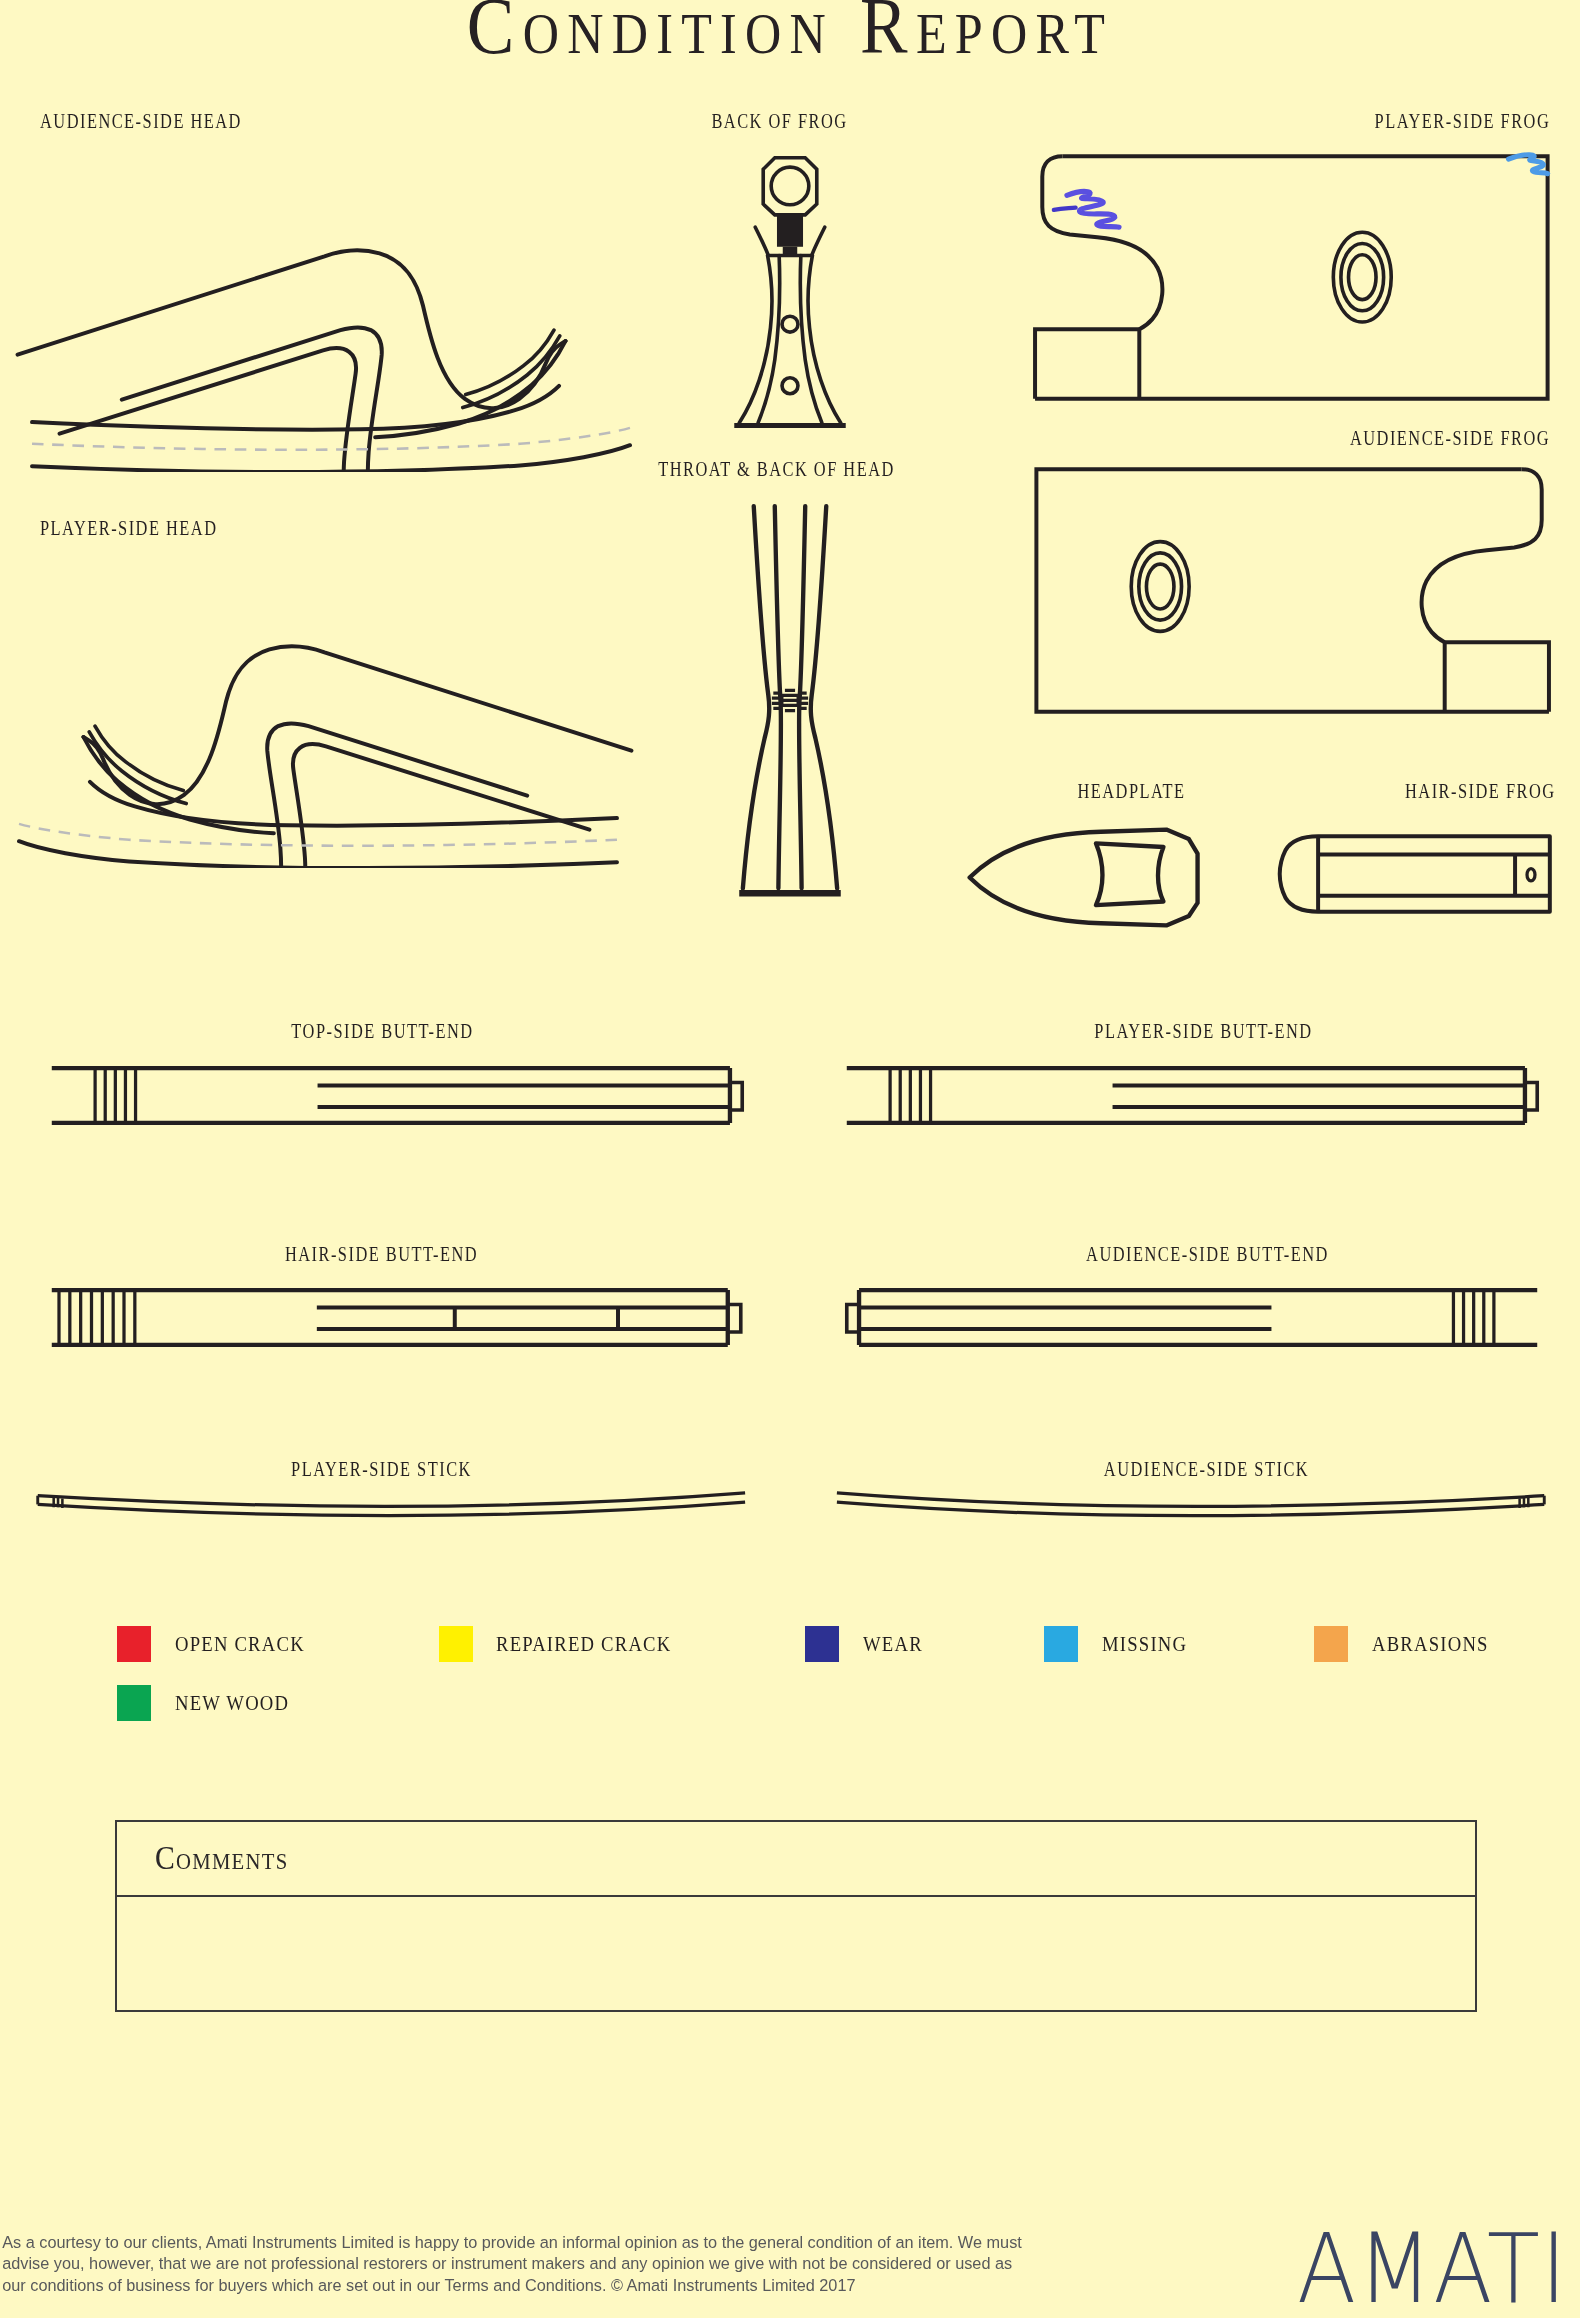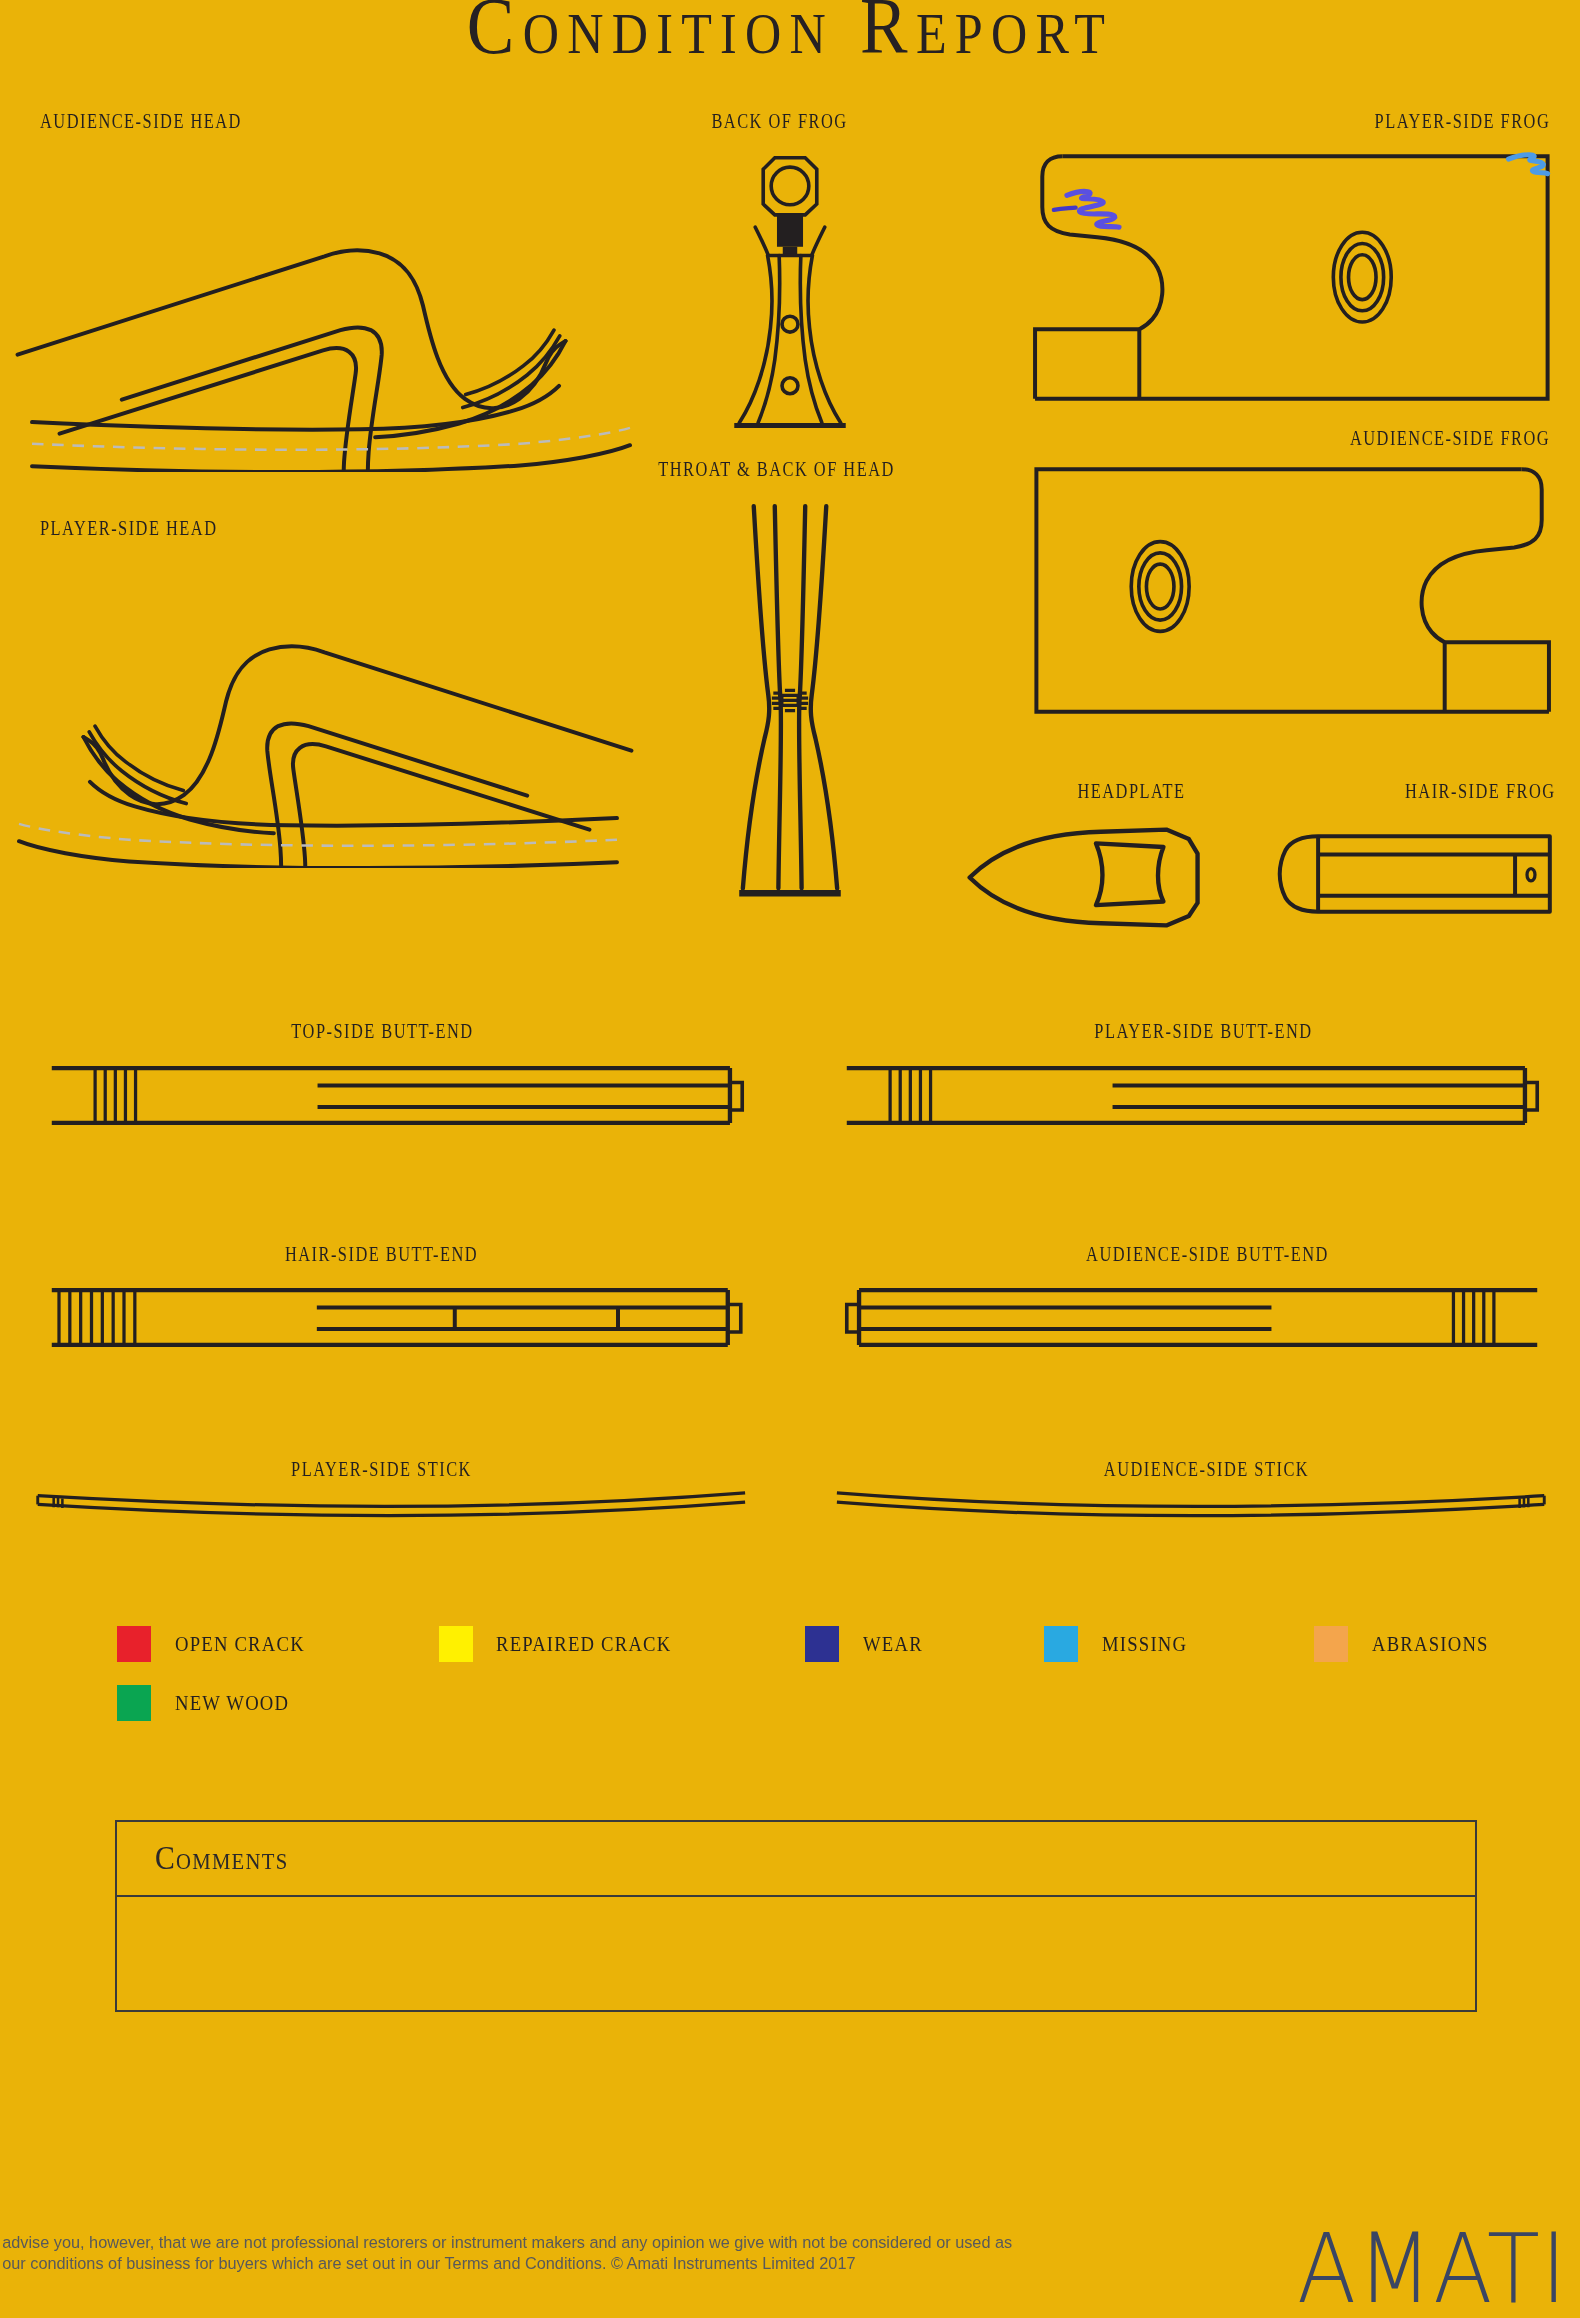--- a/index.html
+++ b/index.html
@@ -1,17 +1,17 @@
 <!DOCTYPE html>
 <html style="font-size:11.6px"><head>
 <meta charset="utf-8">
 <style>
   html,body { margin:0; padding:0; background:#ffffff; }
   #page {
-    position:relative; width:1581px; height:2319px; background:#eab308;
+    position:relative; width:1581px; height:2319px; background:#fef9c3;
     overflow:hidden; font-family:"Liberation Serif", serif; color:#231f20;
   }
   
   #title {
     position:absolute; top:-13.8px; left:790px; width:942px; margin-left:-471px;
     text-align:center; font-variant:small-caps; font-size:81px; line-height:81px;
     letter-spacing:9.4px; color:#262123; transform:scaleX(.88); transform-origin:center;
     white-space:nowrap;
   }
   
@@ -237,20 +237,21 @@
   <div class="leg-lbl" style="left:175px; top:1685px;">NEW WOOD</div>
 
   <div id="comments-box">
     <div id="comments-header">
       <span id="comments-label">Comments</span>
     </div>
     <div id="comments-body"></div>
   </div>
 
   <div id="footer">
+    <div>As a courtesy to our clients, Amati Instruments Limited is happy to provide an informal opinion as to the general condition of an item. We must</div>
     <div>advise you, however, that we are not professional restorers or instrument makers and any opinion we give with not be considered or used as</div>
     <div>our conditions of business for buyers which are set out in our Terms and Conditions. © Amati Instruments Limited 2017</div>
   </div>
 
   <div id="logo" style="color: rgb(58, 69, 99);">AMATI</div>
 
 </div>
 
 
 </body></html>

